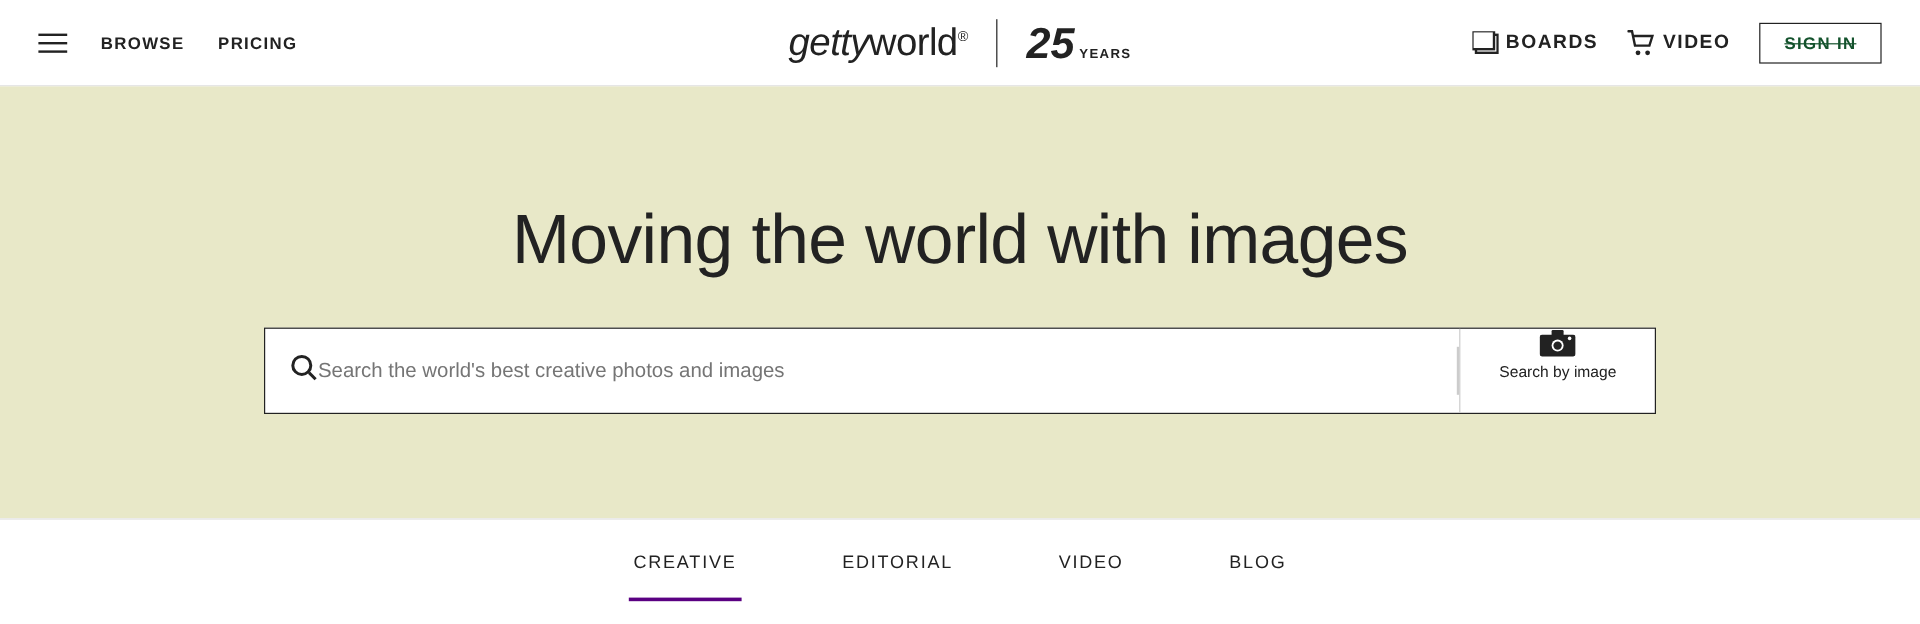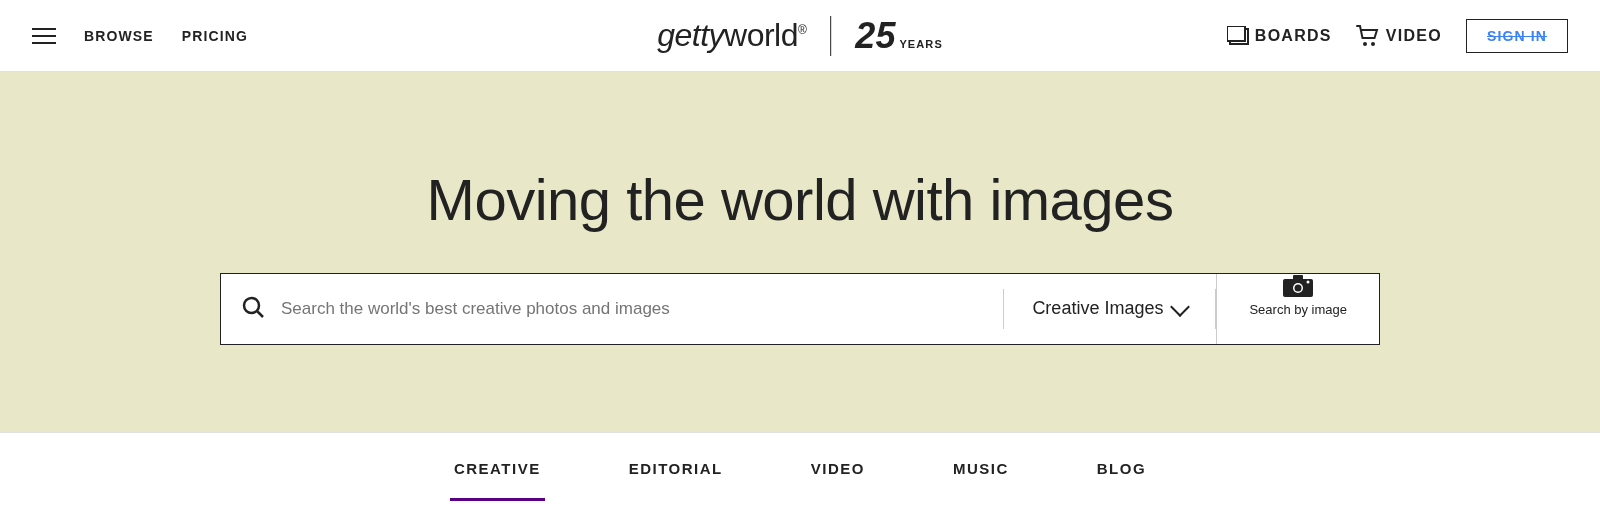--- a/index.html
+++ b/index.html
@@ -125,21 +125,21 @@
       cursor: pointer;
       text-decoration: none;
     }
 
     .sign-in-btn {
       border: 1.5px solid #222;
       padding: 8px 20px;
       font-size: 14px;
       font-weight: 700;
       letter-spacing: 0.08em;
-      color: #3b82f6;
+      color: #14532d;
       cursor: pointer;
       background: #fff;
       text-decoration: line-through;
     }
 
     
     .hero {
       background-color: #e8e8c8;
       display: flex;
       flex-direction: column;
@@ -167,21 +167,21 @@
       width: 1160px;
       max-width: 95%;
       height: 72px;
     }
 
     .search-input-section {
       display: flex;
       align-items: center;
       flex: 1;
       padding: 0 20px;
-      gap: 16px;
+      gap: 0;
     }
 
     .search-icon-wrapper {
       flex-shrink: 0;
     }
 
     .search-icon-svg {
       width: 24px;
       height: 24px;
       fill: none;
@@ -258,21 +258,21 @@
       display: flex;
       align-items: center;
       justify-content: center;
       height: 72px;
       border-top: 1px solid #e0e0e0;
       gap: 80px;
     }
 
     .nav-tab {
       font-size: 15px;
-      font-weight: 700;
+      font-weight: 400;
       letter-spacing: 0.1em;
       color: #222;
       cursor: pointer;
       padding: 24px 4px;
       position: relative;
       text-decoration: none;
     }
 
     .nav-tab.active {
       color: #222;
@@ -343,39 +343,34 @@
         <svg class="search-icon-svg" viewBox="0 0 24 24">
           <circle cx="10.5" cy="10.5" r="7.5"></circle>
           <line x1="16.5" y1="16.5" x2="22" y2="22"></line>
         </svg>
       </div>
       <input class="search-input" type="text" placeholder="Search the world's best creative photos and images" style="">
     </div>
 
     <div class="search-divider"></div>
 
-    <div class="search-category">
-      <span class="search-category-label">Creative Images</span>
-      <div class="chevron-down"></div>
-    </div>
 
     <div class="search-divider"></div>
 
     <div class="search-image-btn">
       <svg class="camera-icon" viewBox="0 0 30 24">
         <rect x="0" y="5" width="30" height="18" rx="2" fill="#222"></rect>
         <circle cx="15" cy="14" r="5" fill="white"></circle>
         <circle cx="15" cy="14" r="3.5" fill="#222"></circle>
         <rect x="10" y="1" width="10" height="5" rx="1" fill="#222"></rect>
         <circle cx="25" cy="8" r="1.5" fill="white"></circle>
       </svg>
       <span class="search-by-image-text">Search by image</span>
     </div>
   </div>
 </section>
 
 <nav class="bottom-nav">
   <a class="nav-tab active">CREATIVE</a>
   <a class="nav-tab">EDITORIAL</a>
   <a class="nav-tab">VIDEO</a>
-  <a class="nav-tab">MUSIC</a>
   <a class="nav-tab">BLOG</a>
 </nav>
 
 </body></html>

